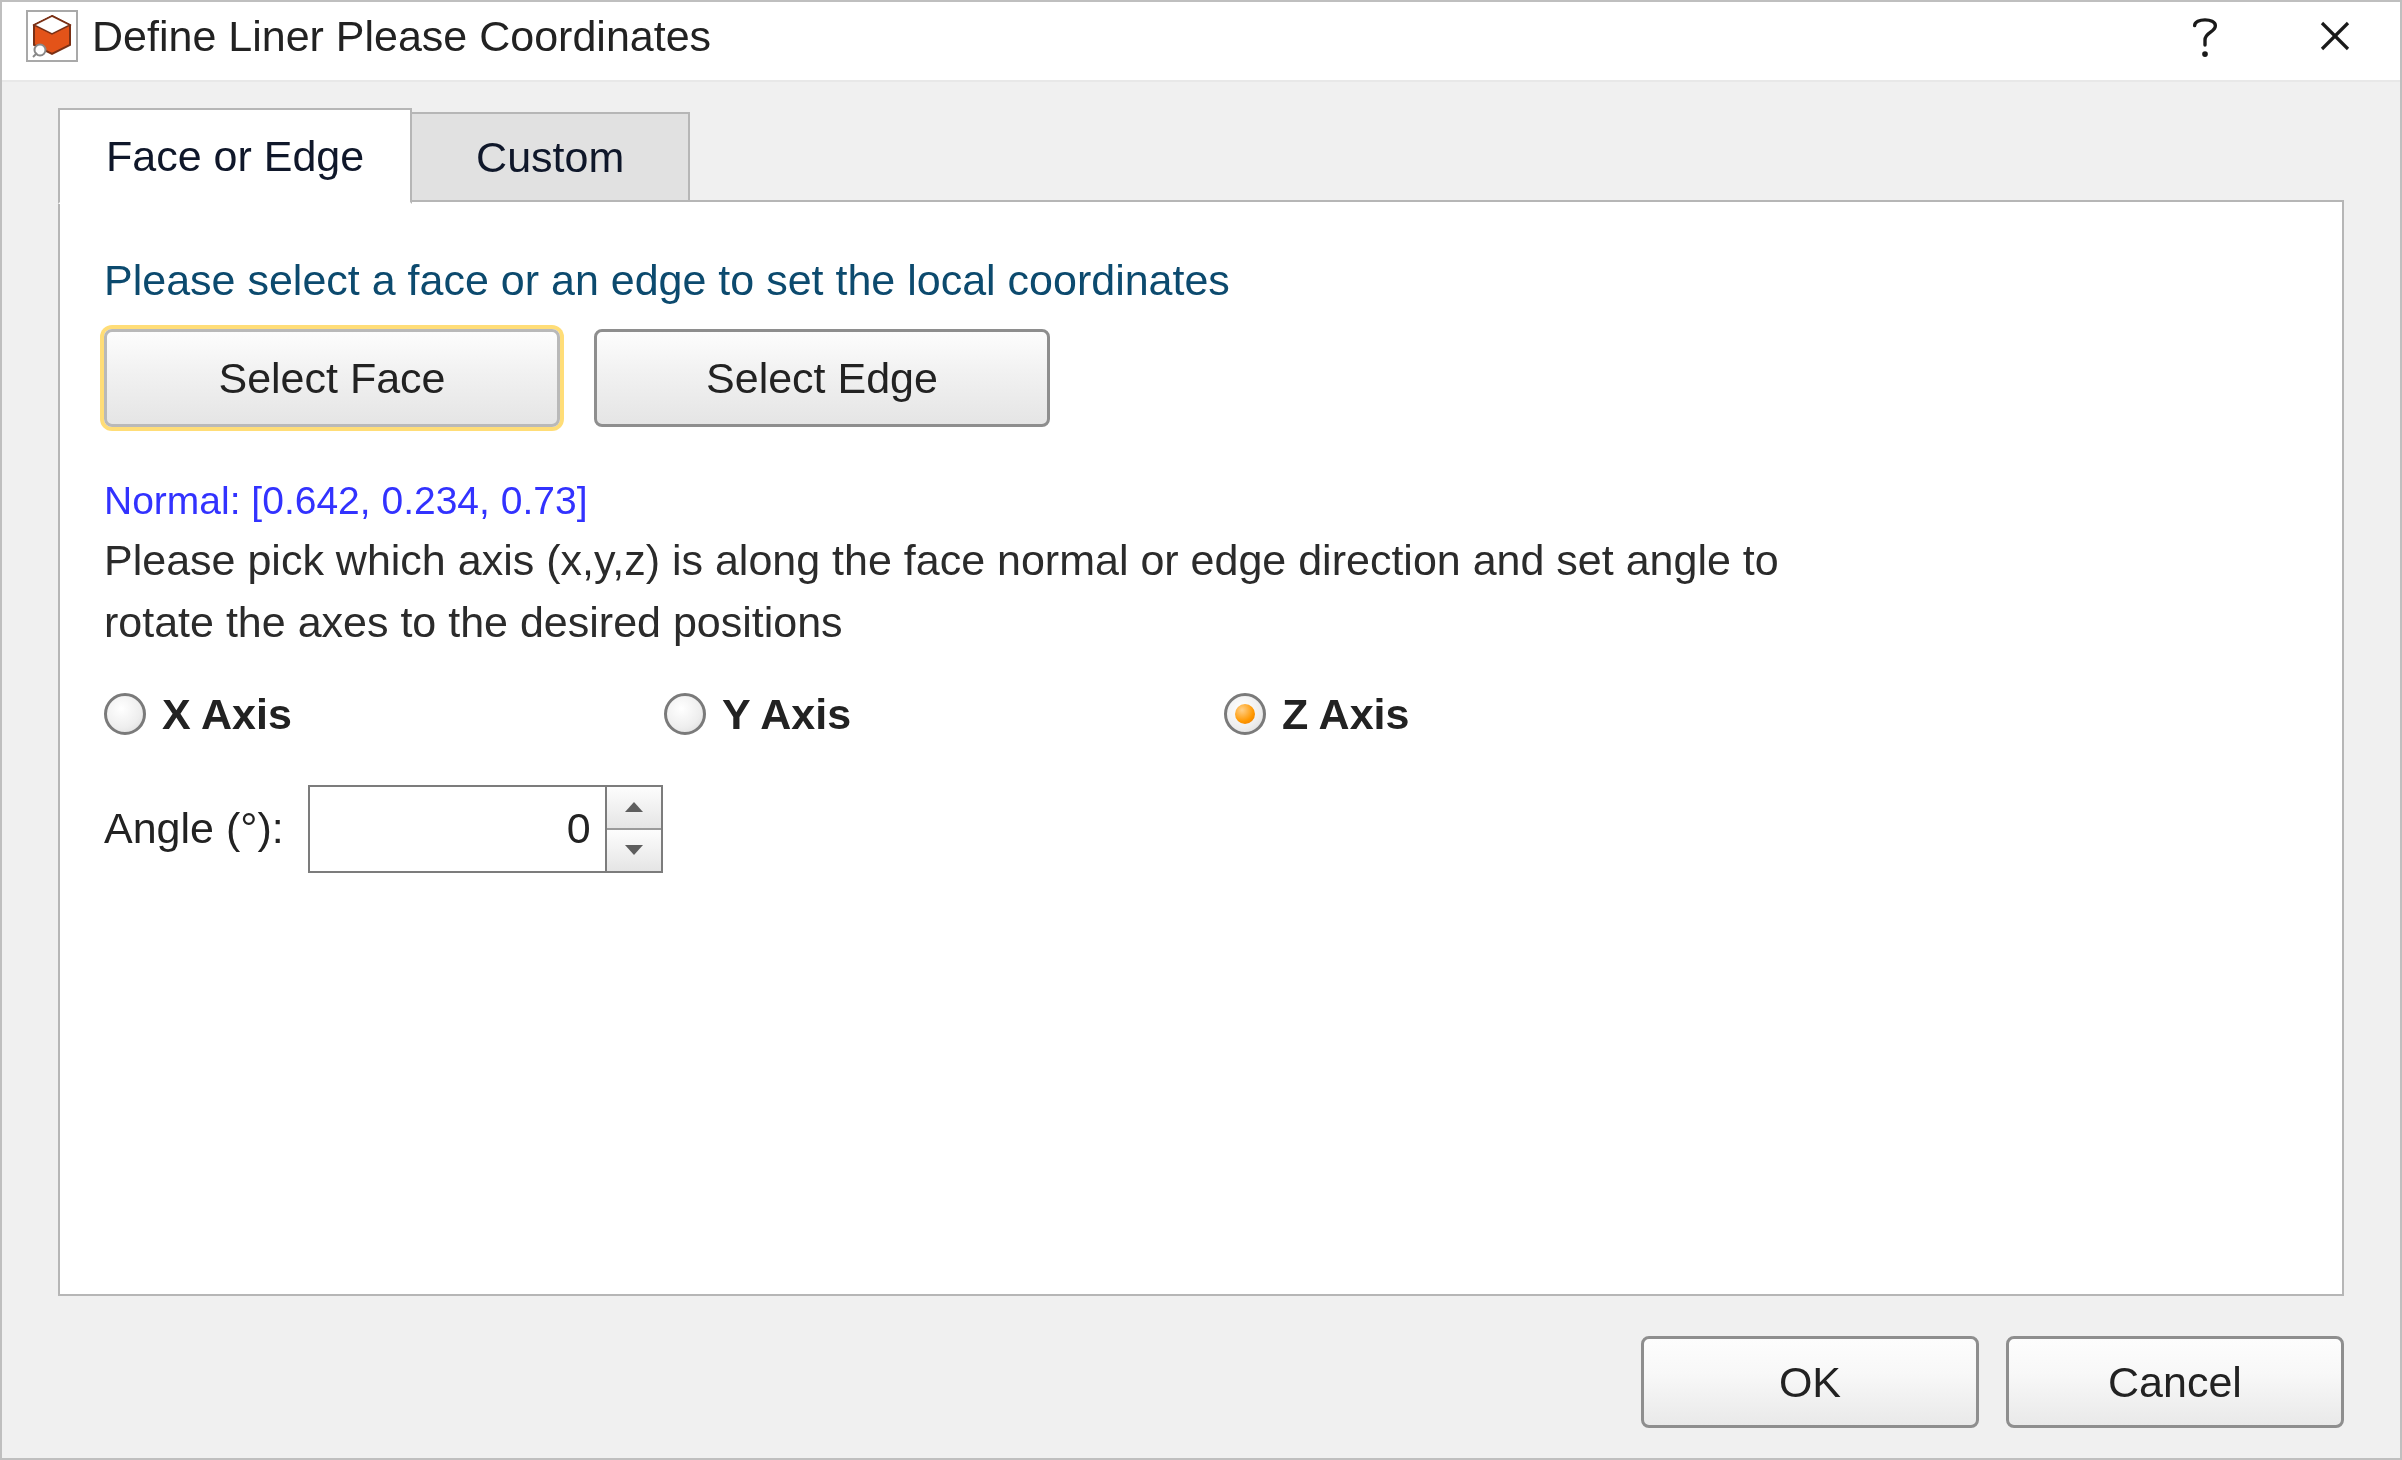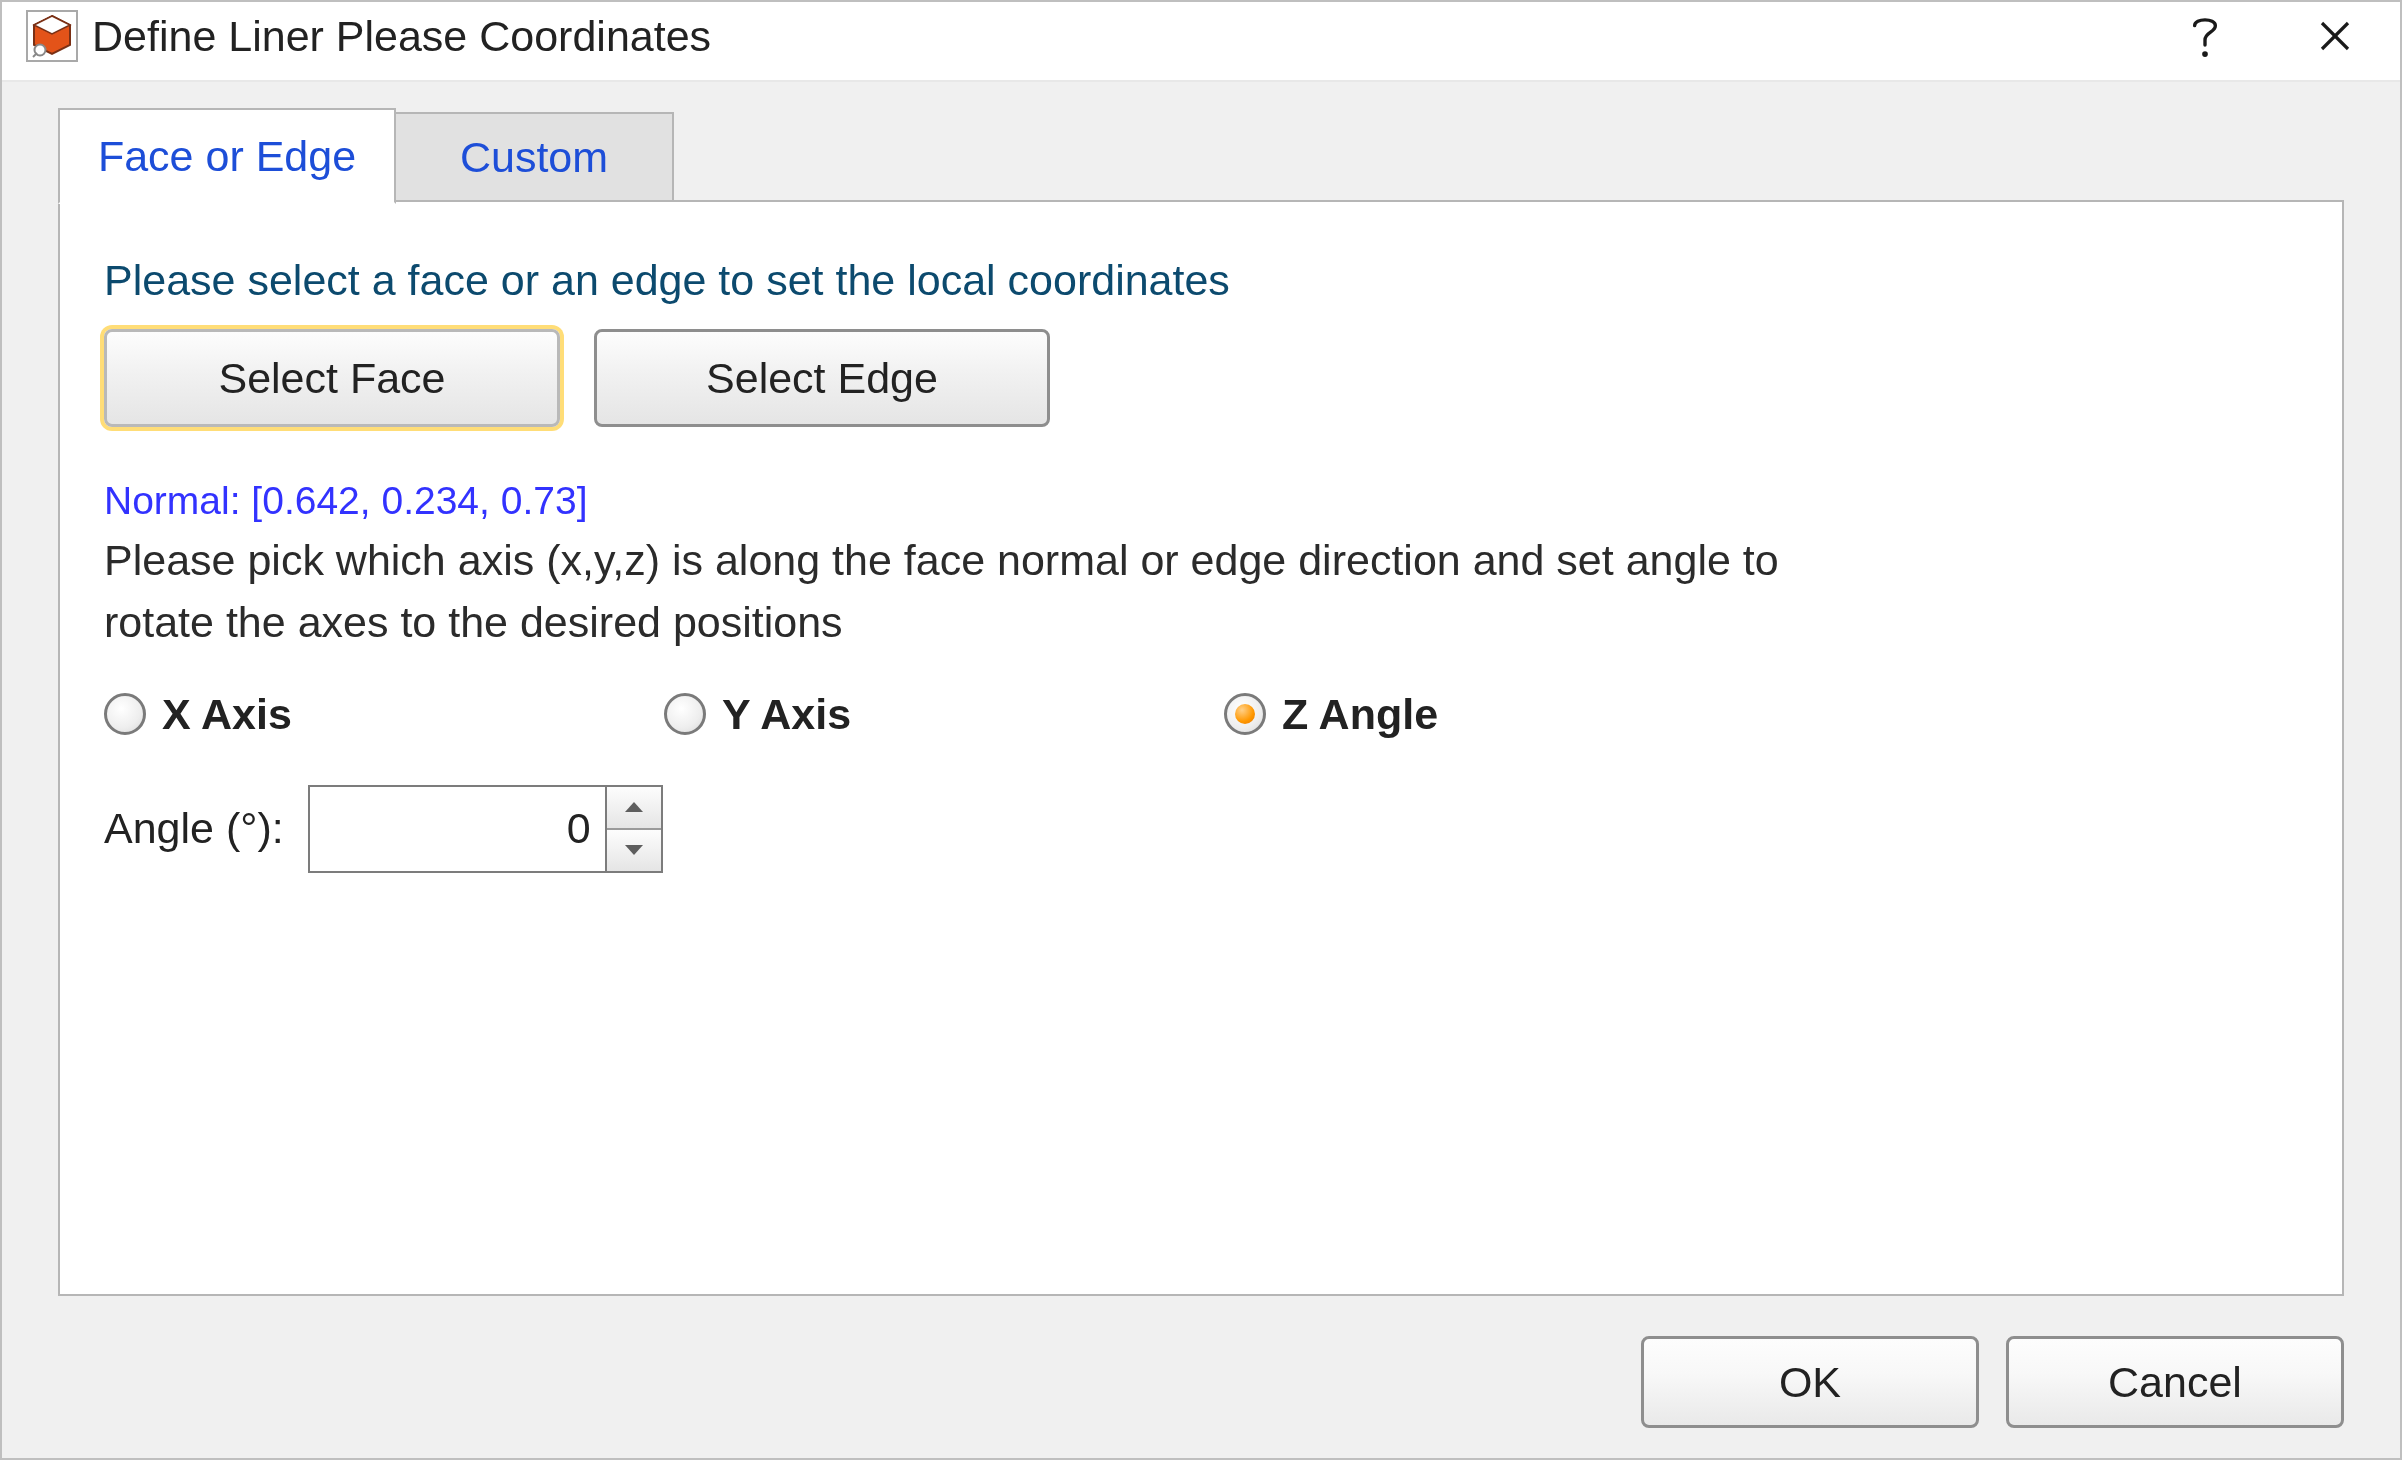--- a/index.html
+++ b/index.html
@@ -74,28 +74,28 @@
     .tabstrip {
       display: flex;
       align-items: flex-end;
       height: 92px;
       position: relative;
       z-index: 2;
     }
 
     .tab {
       height: 90px;
-      padding: 0 30px;
+      padding: 0 46px;
       font-size: 43px;
       display: flex;
       align-items: center;
       justify-content: center;
       border: 2px solid #b6b6b6;
       background: #e1e1e1;
-      color: #1d4ed8;
+      color: #0f172a;
       position: relative;
       min-width: 280px;
     }
 
     .tab + .tab {
       margin-left: -2px;
     }
 
     .tab.active {
       background: #ffffff;
@@ -343,21 +343,21 @@
         <label class="radio-item rx">
           <span class="radio-outer"></span>
           <span>X Axis</span>
         </label>
         <label class="radio-item ry">
           <span class="radio-outer"></span>
           <span>Y Axis</span>
         </label>
         <label class="radio-item">
           <span class="radio-outer checked"></span>
-          <span>Z Angle</span>
+          <span>Z Axis</span>
         </label>
       </div>
 
       <div class="angle-row">
         <span class="angle-label">Angle (°):</span>
         <div class="spinbox">
           <input type="text" value="0" style="">
           <div class="spin-btns">
             <div class="spin-btn">
               <svg width="22" height="14" viewBox="0 0 22 14">

